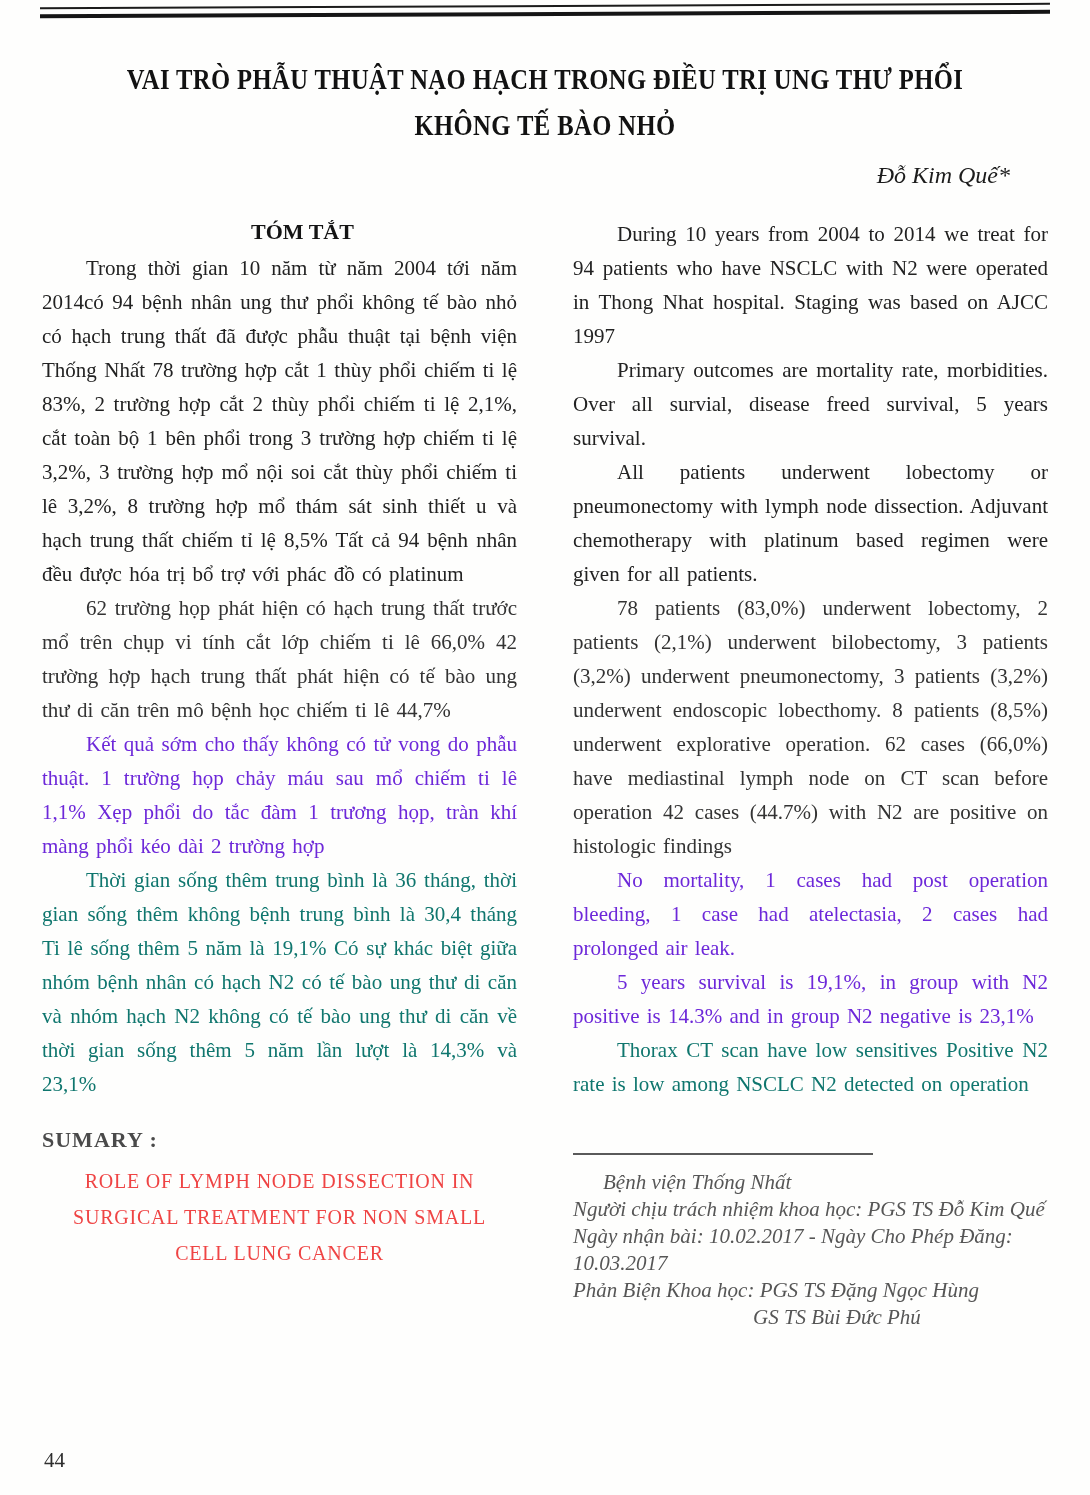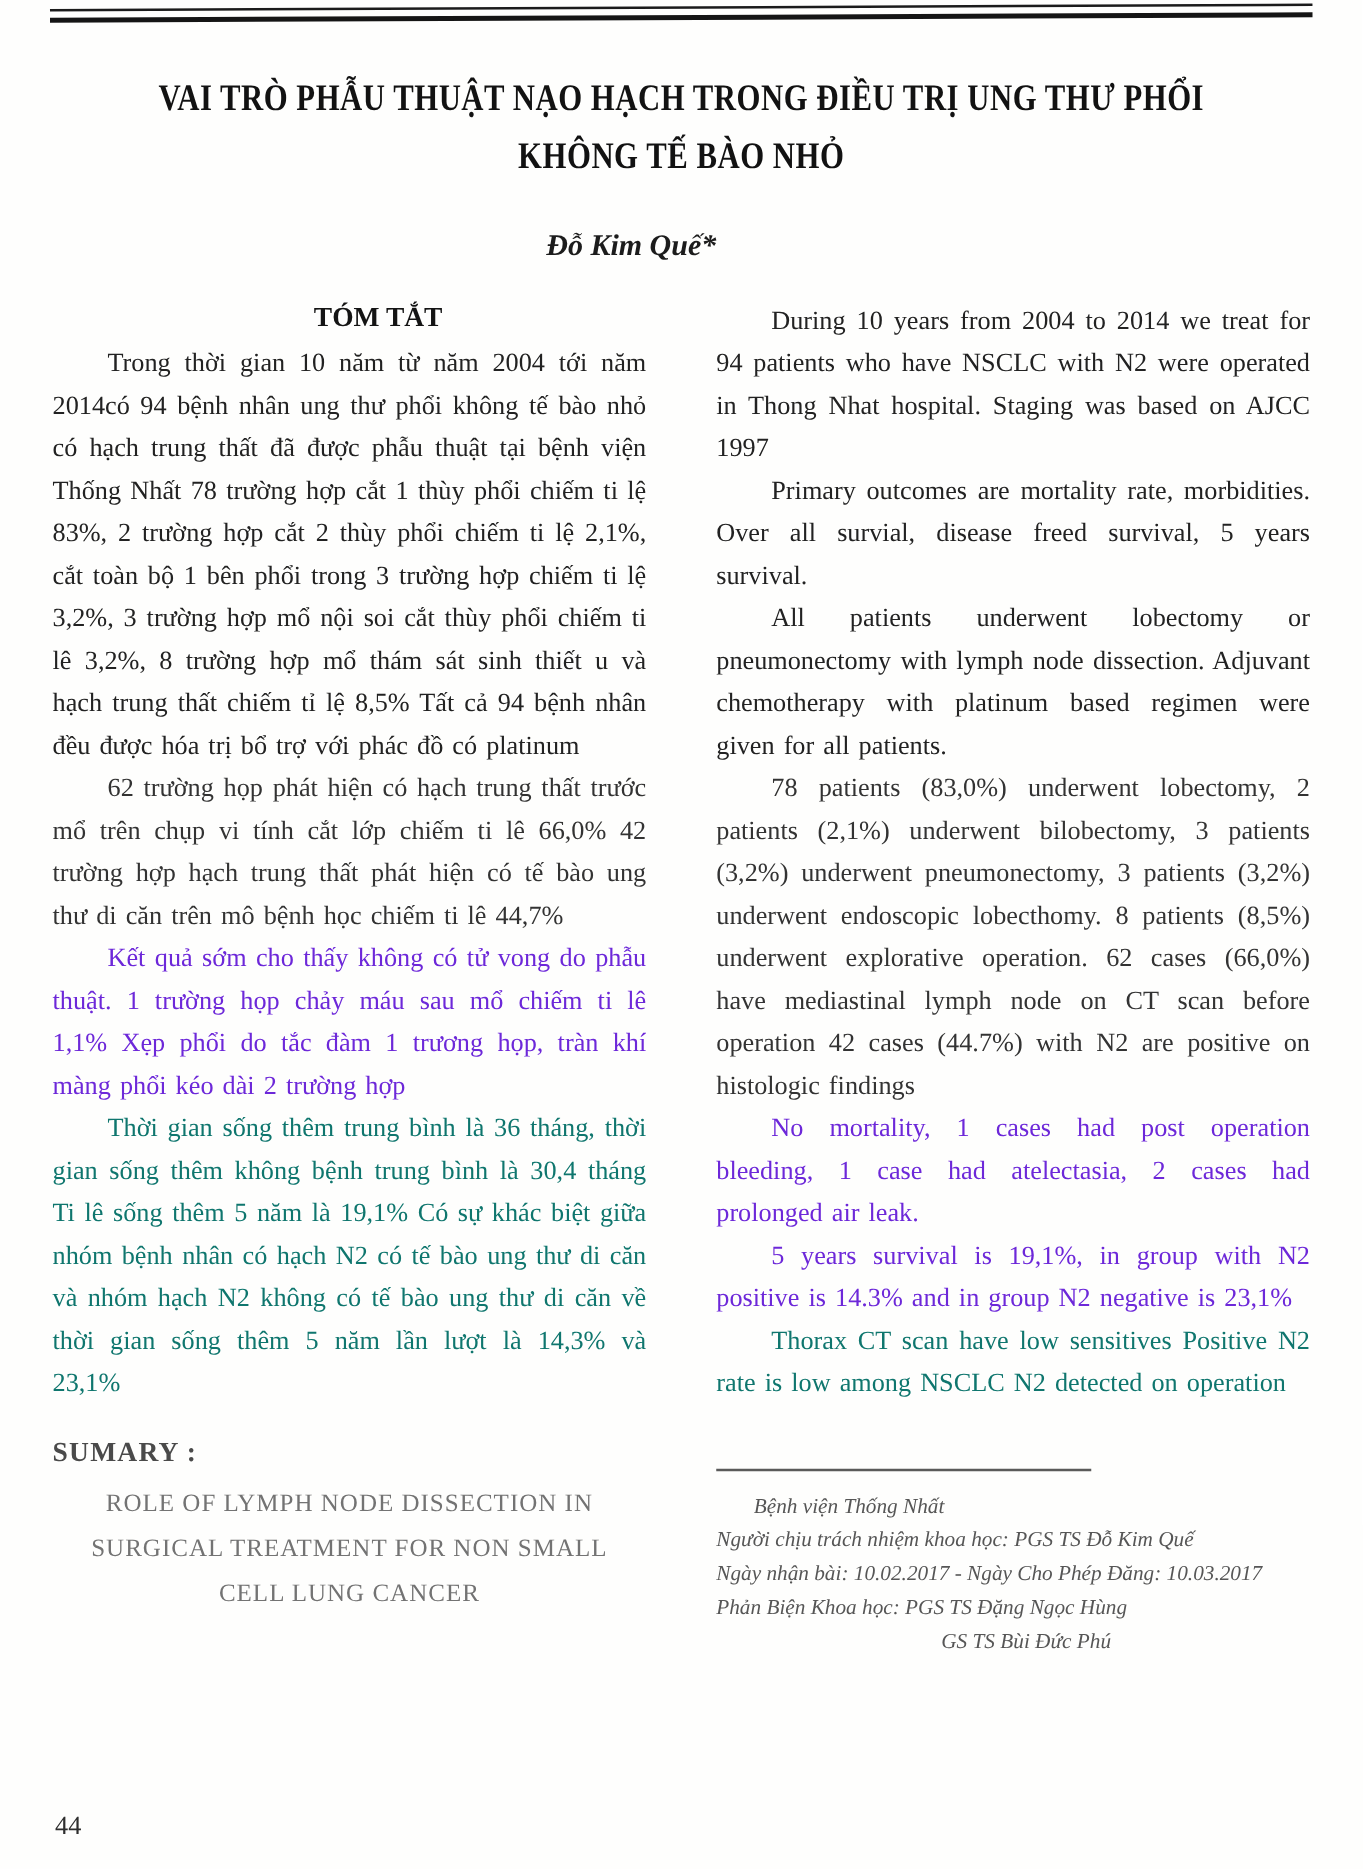--- a/index.html
+++ b/index.html
@@ -33,25 +33,25 @@
     font-weight: bold;
     font-size: 30px;
     line-height: 46px;
     color: #121212;
     transform: scaleX(0.82);
     transform-origin: 50% 50%;
     letter-spacing: 0.5px;
     white-space: nowrap;
   }
   .author {
-    margin-top: 36px;
+    margin-top: 14px;
     padding-right: 80px;
-    text-align: center;
+    text-align: right;
     font-style: italic;
-    font-weight: 700;
+    font-weight: 400;
     font-size: 24px;
     color: #1c1c1c;
   }
 
   
   .columns {
     display: flex;
     gap: 56px;
     padding: 0 42px;
     margin-top: 28px;
@@ -86,27 +86,27 @@
     font-weight: bold;
     letter-spacing: 1px;
     color: #4a4a4a;
   }
   .english-title {
     margin-top: 10px;
     text-align: center;
     font-size: 20px;
     line-height: 36px;
     letter-spacing: 0.8px;
-    color: #737373;
+    color: #ef4444;
   }
 
   
   .footnote { margin-top: 52px; color: #565656; }
   .footnote-rule { width: 300px; height: 2px; background: #5a5a5a; }
-  .footnote-lines { margin-top: 14px; font-style: italic; font-size: 17px; line-height: 27px; }
+  .footnote-lines { margin-top: 14px; font-style: italic; font-size: 21px; line-height: 27px; }
   .footnote-line.indent-first { padding-left: 30px; }
   .footnote-line.indent-last  { padding-left: 180px; }
 
   .page-number {
     position: absolute;
     left: 44px;
     top: 1448px;
     font-size: 21px;
     color: #2e2e2e;
   }

